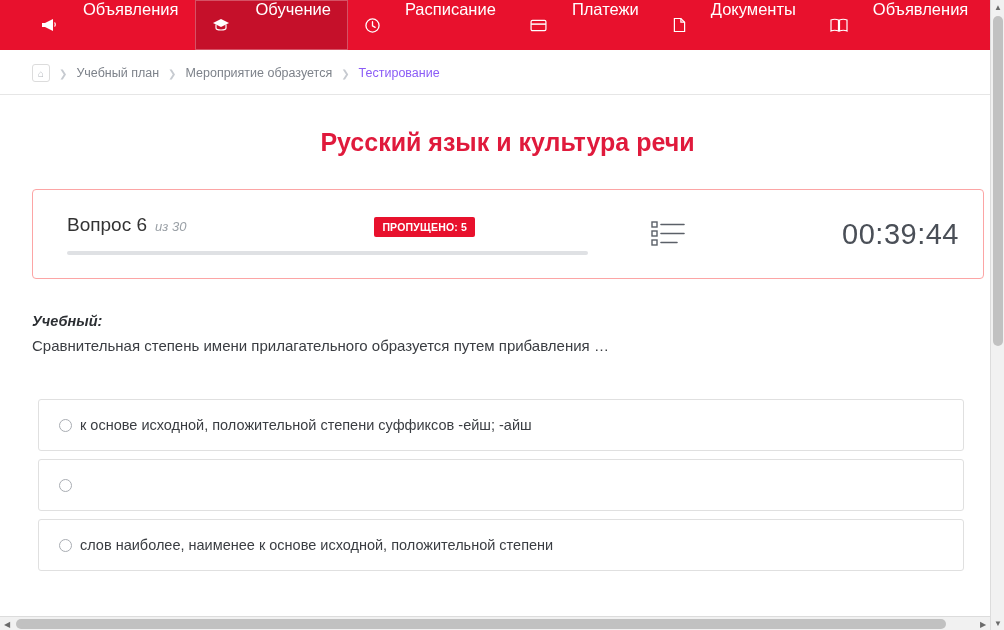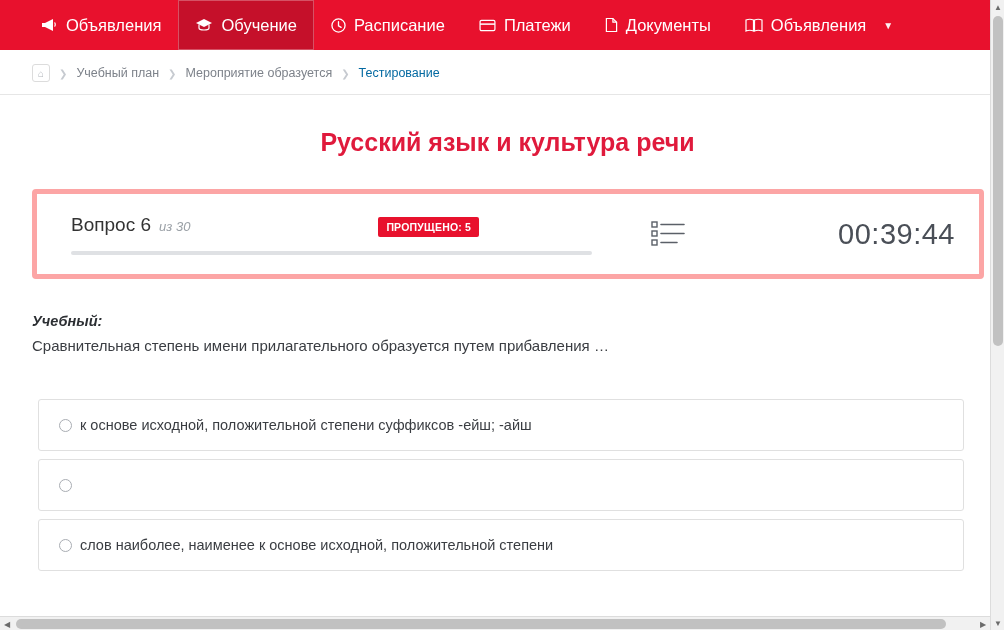--- a/index.html
+++ b/index.html
@@ -22,22 +22,21 @@
   .topnav {
     height: 50px;
     background: #e8112d;
     display: flex;
     align-items: stretch;
     padding-left: 24px;
     width: 990px;
   }
   .nav-item {
     display: flex;
-    align-items: center;
-    gap: 8px;
+    gap: 25px;
     padding: 0 17px;
     color: #ffffff;
     font-size: 16.5px;
     white-space: nowrap;
     cursor: pointer;
   }
   .nav-item.active {
     background: #c5102a;
     box-shadow: inset 0 0 0 1px rgba(255,255,255,0.28);
   }
@@ -71,37 +70,37 @@
     border-radius: 3px;
     display: inline-flex;
     align-items: center;
     justify-content: center;
     font-size: 10px;
     color: #b0b4ba;
     background: #fff;
   }
   .bc-sep { color: #c6cad0; font-size: 10px; }
   .bc-link { color: #7d828a; cursor: pointer; }
-  .bc-current { color: #0369a1; }
+  .bc-current { color: #8b5cf6; }
 
   
   .page-title {
     text-align: center;
     color: #e01a3c;
     font-size: 25px;
     font-weight: bold;
     margin: 33px 0 0 0;
     width: 990px;
     padding-left: 25px;
   }
 
   
   .qcard {
     margin: 32px 20px 0 32px;
-    border: 5px solid #fca5a5;
+    border: 1px solid #fca5a5;
     border-radius: 4px;
     height: 90px;
     display: flex;
     align-items: center;
     background: #fff;
   }
   .qcard-left {
     flex: 0 0 560px;
     padding-left: 34px;
   }

